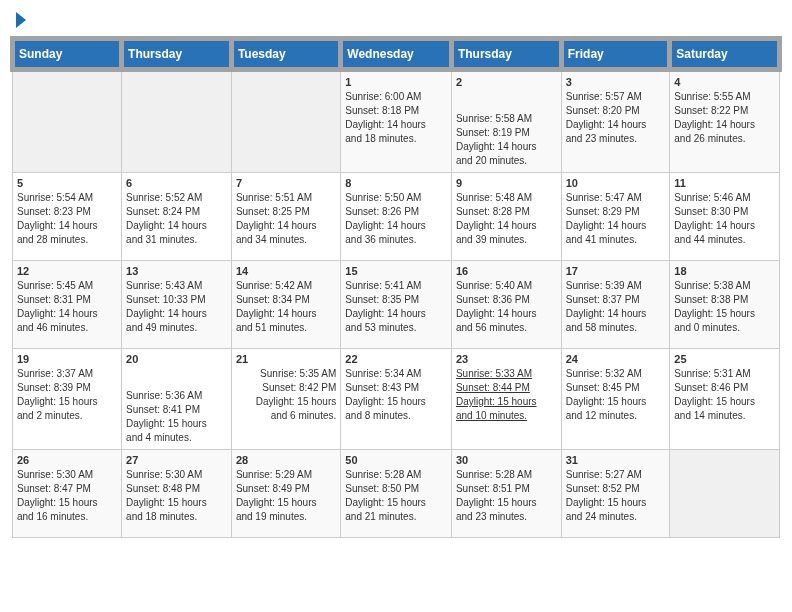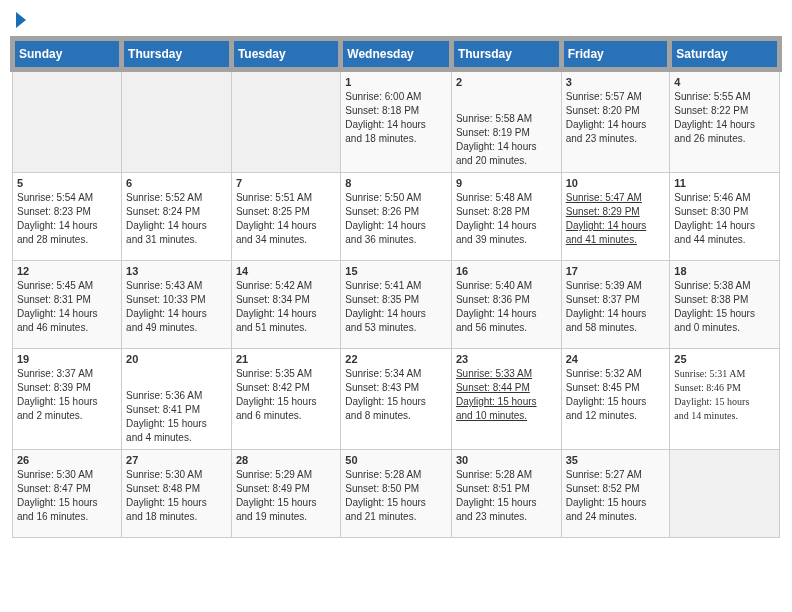--- a/index.html
+++ b/index.html
@@ -180,21 +180,21 @@
         </td>
         <td>
           <div class="day-num">9</div>
           <div class="day-info" style="white-space: pre-line;">Sunrise: 5:48 AM
 Sunset: 8:28 PM
 Daylight: 14 hours
 and 39 minutes.</div>
         </td>
         <td>
           <div class="day-num">10</div>
-          <div class="day-info" style="white-space: pre-line; text-decoration: underline;">Sunrise: 5:47 AM
+          <div class="day-info" style="white-space: pre-line;">Sunrise: 5:47 AM
 Sunset: 8:29 PM
 Daylight: 14 hours
 and 41 minutes.</div>
         </td>
         <td>
           <div class="day-num">11</div>
           <div class="day-info" style="white-space: pre-line;">Sunrise: 5:46 AM
 Sunset: 8:30 PM
 Daylight: 14 hours
 and 44 minutes.</div>
@@ -261,21 +261,21 @@
         </td>
         <td>
           <div class="day-num">20</div>
           <div class="day-info" style="white-space: pre-line; margin-top: 24px;">Sunrise: 5:36 AM
 Sunset: 8:41 PM
 Daylight: 15 hours
 and 4 minutes.</div>
         </td>
         <td>
           <div class="day-num">21</div>
-          <div class="day-info" style="white-space: pre-line;">Sunrise: 5:35 AM
+          <div class="day-info" style="white-space: pre-line; text-align: right;">Sunrise: 5:35 AM
 Sunset: 8:42 PM
 Daylight: 15 hours
 and 6 minutes.</div>
         </td>
         <td>
           <div class="day-num">22</div>
           <div class="day-info" style="white-space: pre-line;">Sunrise: 5:34 AM
 Sunset: 8:43 PM
 Daylight: 15 hours
 and 8 minutes.</div>
@@ -289,21 +289,21 @@
         </td>
         <td>
           <div class="day-num">24</div>
           <div class="day-info" style="white-space: pre-line;">Sunrise: 5:32 AM
 Sunset: 8:45 PM
 Daylight: 15 hours
 and 12 minutes.</div>
         </td>
         <td>
           <div class="day-num">25</div>
-          <div class="day-info" style="white-space: pre-line; font-family: Liberation Serif, serif;">Sunrise: 5:31 AM
+          <div class="day-info" style="white-space: pre-line;">Sunrise: 5:31 AM
 Sunset: 8:46 PM
 Daylight: 15 hours
 and 14 minutes.</div>
         </td>
       </tr>
       <tr>
         <td>
           <div class="day-num">26</div>
           <div class="day-info" style="white-space: pre-line;">Sunrise: 5:30 AM
 Sunset: 8:47 PM
@@ -332,21 +332,21 @@
 and 21 minutes.</div>
         </td>
         <td>
           <div class="day-num">30</div>
           <div class="day-info" style="white-space: pre-line;">Sunrise: 5:28 AM
 Sunset: 8:51 PM
 Daylight: 15 hours
 and 23 minutes.</div>
         </td>
         <td>
-          <div class="day-num">35</div>
+          <div class="day-num">31</div>
           <div class="day-info" style="white-space: pre-line;">Sunrise: 5:27 AM
 Sunset: 8:52 PM
 Daylight: 15 hours
 and 24 minutes.</div>
         </td>
         <td class="empty"></td>
       </tr>
     </tbody>
 </table>
 

